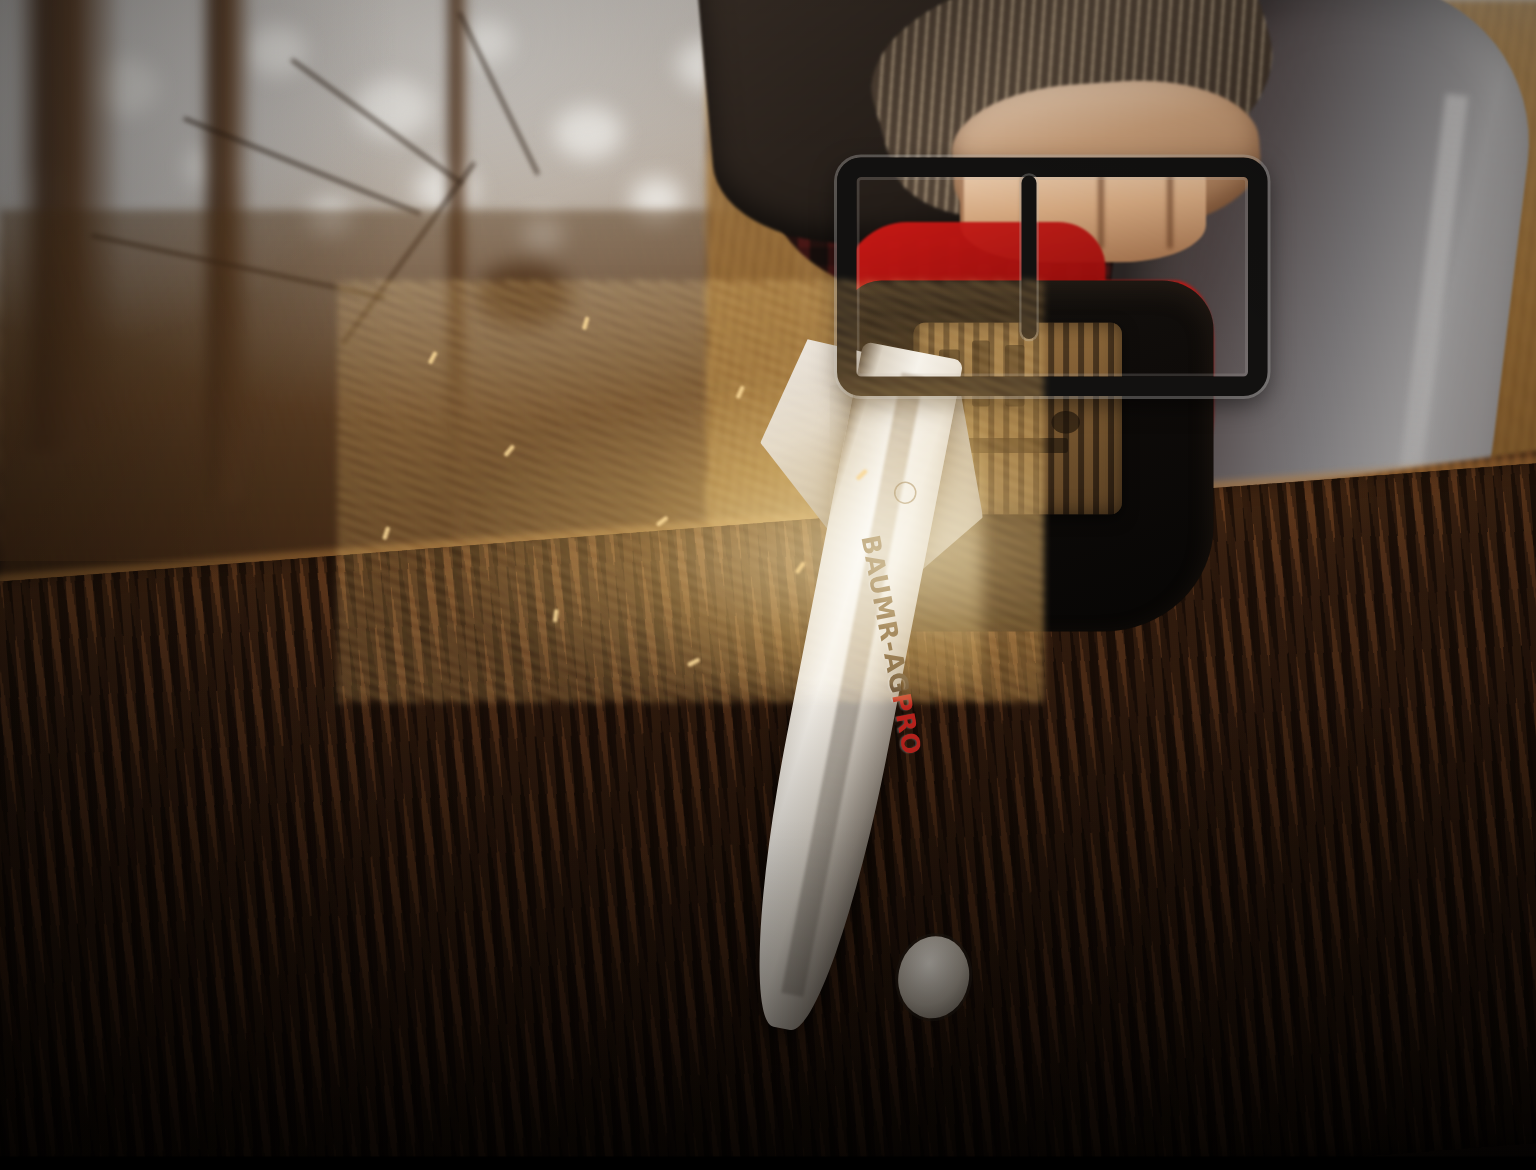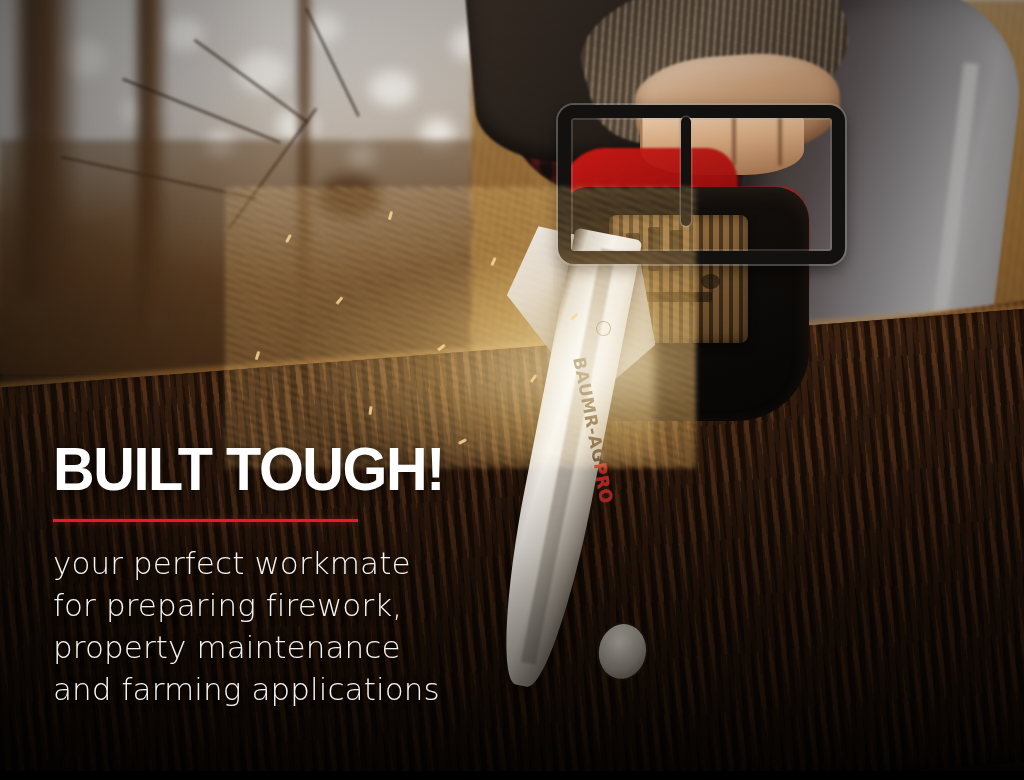--- a/index.html
+++ b/index.html
@@ -428,24 +428,16 @@
       <span style="left:36%;top:52%;transform:rotate(8deg);"></span>
       <span style="left:45%;top:56%;transform:rotate(62deg);"></span>
       <span style="left:25%;top:45%;transform:rotate(18deg);"></span>
       <span style="left:56%;top:40%;transform:rotate(46deg);"></span>
     </div>
 
   </div>
 
   <div class="vignette"></div>
 
-  <div class="copy">
-    <h1 class="headline">BUILT TOUGH!</h1>
-    <div class="rule" style="background: rgb(232, 25, 44);"></div>
-    <p class="subcopy">your perfect workmate
-for preparing firework,
-property maintenance
-and farming applications</p>
-  </div>
 
   <div class="bottombar"></div>
 
 </div>
 
 </body></html>

